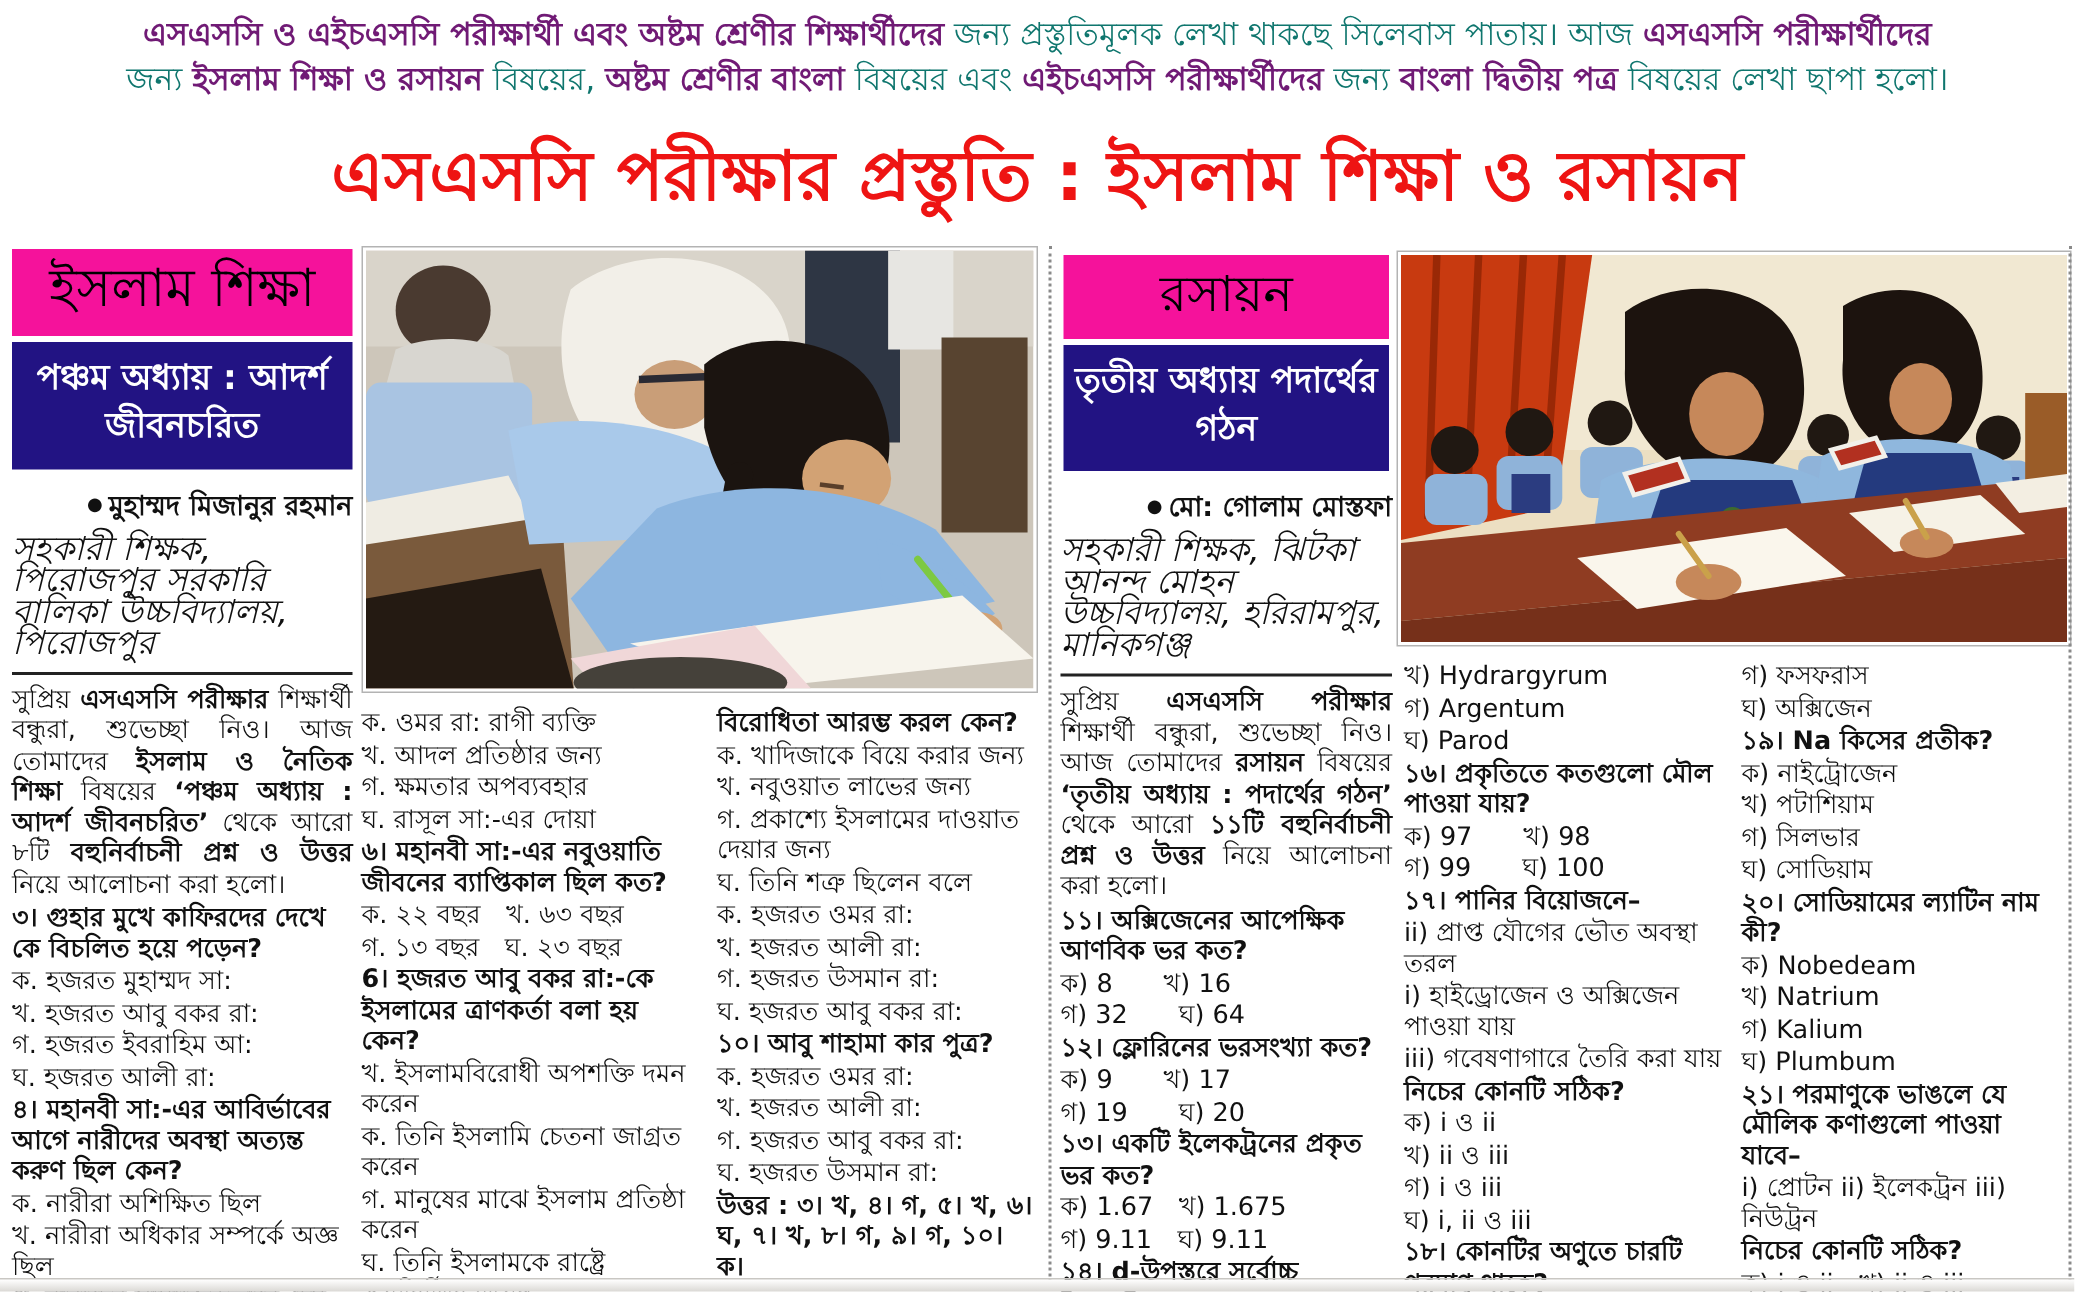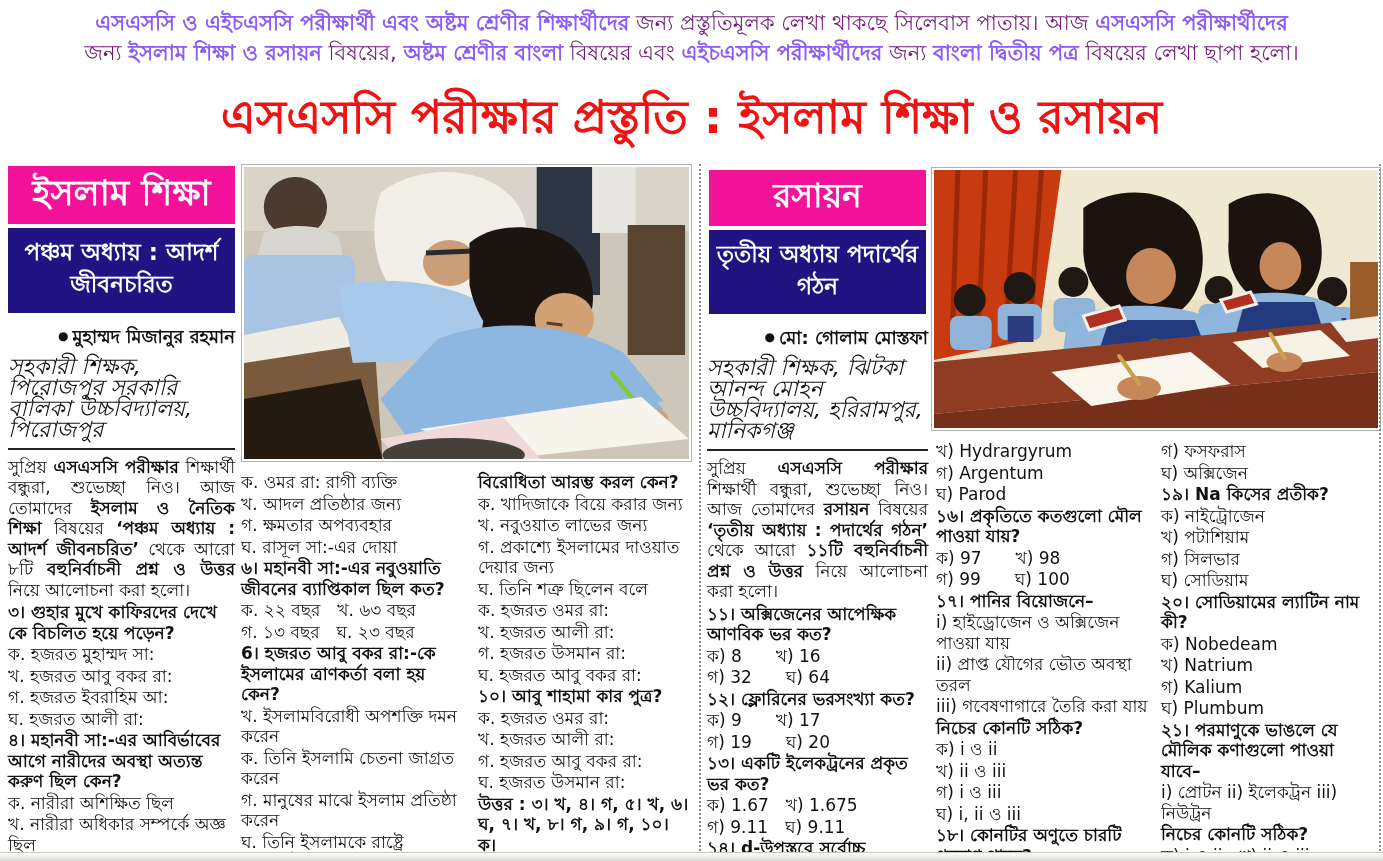--- a/index.html
+++ b/index.html
@@ -3,35 +3,35 @@
 <meta charset="utf-8">
 <style>
   html,body{margin:0;padding:0;}
   body{
     width:1383px;height:861px;position:relative;overflow:hidden;
     background:#ffffff;color:#111;
     font-family:"DejaVu Sans", sans-serif;
   }
   .hdr{position:absolute;top:8px;left:0;width:100%;text-align:center;}
   .hline{font-size:21px;line-height:30px;color:#222;white-space:nowrap;}
-  .hline .t-b{font-weight:700;color:#8b5cf6;}
-  .hline .t-n{font-weight:400;color:#701a75;}
+  .hline .t-b{font-weight:700;color:#701a75;}
+  .hline .t-n{font-weight:400;color:#0f766e;}
   .title{
     position:absolute;top:88px;left:0;width:100%;text-align:center;
     color:#ee1413;font-weight:700;font-size:46px;line-height:58px;
   }
   .col{position:absolute;}
   .col1{left:8px;top:166px;width:227px;}
   .col2{left:241px;top:469px;width:229px;}
   .col3{left:478px;top:469px;width:214px;}
   .col4{left:707px;top:170px;width:221px;}
   .col5{left:936px;top:438px;width:218px;}
   .col6{left:1161px;top:438px;width:218px;}
   .pinkbox{
-    background:#f5129b;color:#ffffff;font-weight:700;text-align:center;
+    background:#f5129b;color:#000000;font-weight:400;text-align:center;
     font-size:35px;padding:7px 0 11px;line-height:1.15;
   }
   .pinkbox.chem{font-size:33px;margin:0 2px;}
   .bluebox{
     background:#221383;color:#fff;font-weight:700;text-align:center;
     font-size:23px;line-height:1.4;padding:8px 4px 12px;margin-top:4px;
   }
   .bluebox.chem{margin:4px 2px 0;}
   .author{font-size:18px;font-weight:700;margin:10px 0 2px;text-align:right;}
   .bullet{font-size:12px;vertical-align:3px;margin-right:4px;}
@@ -247,22 +247,22 @@
 
 <div class="col col5 lines">
 
 <div class="line t-o">খ) Hydrargyrum</div>
     <div class="line t-o">গ) Argentum</div>
     <div class="line t-o">ঘ) Parod</div>
     <div class="line t-q">১৬। প্রকৃতিতে কতগুলো মৌল পাওয়া যায়?</div>
     <div class="line t-o">ক) 97  খ) 98</div>
     <div class="line t-o">গ) 99  ঘ) 100</div>
     <div class="line t-q">১৭। পানির বিয়োজনে–</div>
+    <div class="line t-o">ii) প্রাপ্ত যৌগের ভৌত অবস্থা তরল</div>
     <div class="line t-o">i) হাইড্রোজেন ও অক্সিজেন পাওয়া যায়</div>
-    <div class="line t-o">ii) প্রাপ্ত যৌগের ভৌত অবস্থা তরল</div>
     <div class="line t-o">iii) গবেষণাগারে তৈরি করা যায়</div>
     <div class="line t-q">নিচের কোনটি সঠিক?</div>
     <div class="line t-o">ক) i ও ii</div>
     <div class="line t-o">খ) ii ও iii</div>
     <div class="line t-o">গ) i ও iii</div>
     <div class="line t-o">ঘ) i, ii ও iii</div>
     <div class="line t-q">১৮। কোনটির অণুতে চারটি পরমাণু থাকে?</div>
   </div>
 
 <div class="col col6 lines">

